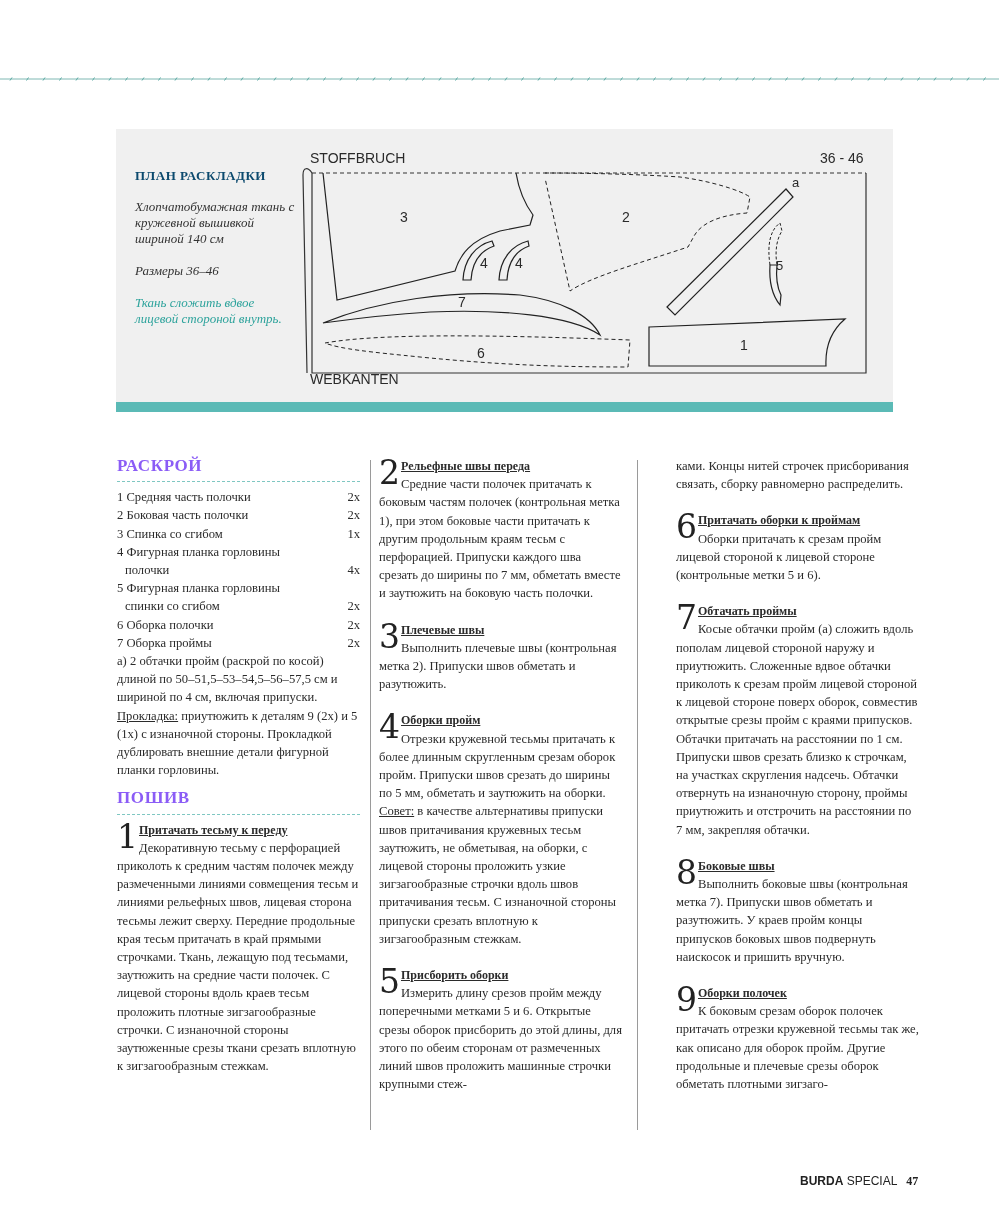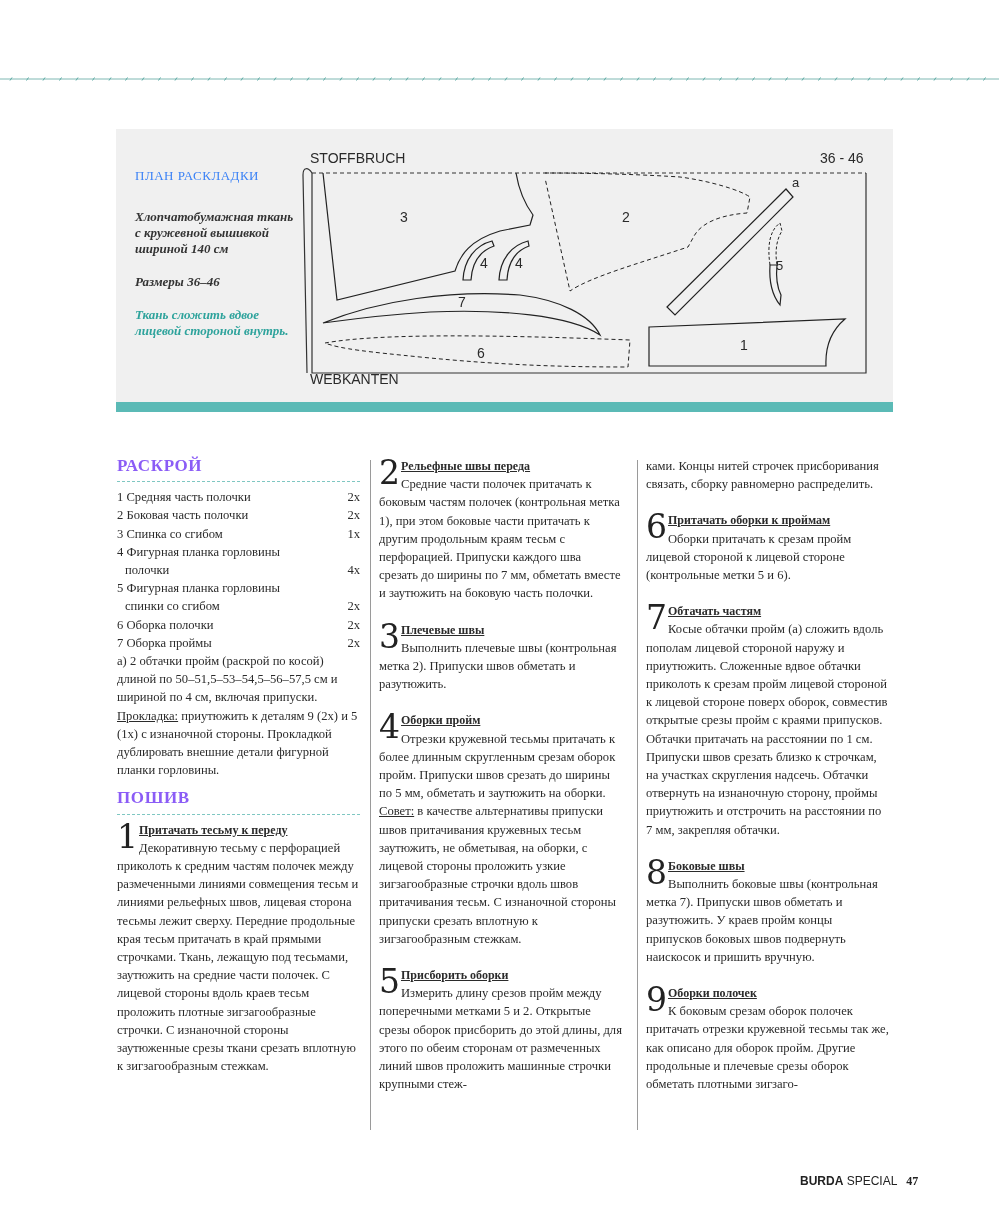--- a/index.html
+++ b/index.html
@@ -1,33 +1,33 @@
 <!DOCTYPE html>
 <html><head>
 <meta charset="utf-8">
 <style>
   html, body { margin:0; padding:0; background:#ffffff; }
   body { width:999px; height:1230px; position:relative; overflow:hidden;
          font-family:"DejaVu Serif", "Liberation Serif", serif; color:#2a2a2a; }
   .stitch { position:absolute; left:0; top:77px; width:999px; height:4px; }
   .panel { position:absolute; left:116px; top:129px; width:777px; height:273px; background:#f0f0f0; }
   .teal-bar { position:absolute; left:116px; top:402px; width:777px; height:10px; background:#5bbab6; }
-  .plan-title { position:absolute; left:135px; top:168px; font-family:"Liberation Serif", serif; font-weight:normal;
-                font-size:13px; color:#3b82f6; letter-spacing:0.5px; }
+  .plan-title { position:absolute; left:135px; top:168px; font-family:"Liberation Serif", serif; font-weight:bold;
+                font-size:13px; color:#0c4a6e; letter-spacing:0.5px; }
   .plan-desc { position:absolute; left:135px; top:192px; width:160px; font-family:"Liberation Serif", serif;
                font-style:italic; font-size:13px; line-height:16px; color:#333; }
-  .plan-desc p { margin:17px 0 16px 0;font-weight:bold; }
+  .plan-desc p { margin:7px 0 16px 0; }
   .plan-desc p.teal { color:#2ea39c; }
   .layout-svg { position:absolute; left:300px; top:145px; width:580px; height:245px; }
   .layout-svg text { font-family:"Liberation Sans", sans-serif; fill:#2a2a2a; }
 
   .col { position:absolute; top:457px; font-family:"Liberation Serif", serif; font-size:12.6px; line-height:18.2px; color:#2b2b2b; }
   .col1 { left:117px; width:243px; }
   .col2 { left:379px; width:243px; }
-  .col3 { left:646px; width:243px; }
+  .col3 { left:676px; width:243px; }
   .vrule { position:absolute; width:1px; background:#9a9a9a; }
   .sec-head { font-family:"Liberation Serif", serif; font-weight:bold; font-size:17px; color:#8b5cf6; letter-spacing:0.6px;
               padding-bottom:6px; border-bottom:1px dashed #7fc7c2; margin-bottom:6px; }
   .cut-row { display:flex; justify-content:space-between;align-items:flex-end; }
   .cut-row .indent { padding-left:8px; }
   .para { margin:0; }
   .u { text-decoration:underline; }
   .step { margin-bottom:18px; }
   .dropnum { float:left; font-family:"DejaVu Serif", serif; font-size:33px; line-height:30px; margin-right:1px; margin-top:1px; color:#222; }
   .step-title { font-weight:bold; text-decoration:underline; font-size:12px; }
@@ -215,36 +215,36 @@
   </div>
   <div class="step">
     <span class="dropnum">4</span>
     <span class="step-title">Оборки пройм</span><br>
     <span>Отрезки кружевной тесьмы притачать к более длинным скругленным срезам оборок пройм. Припуски швов срезать до ширины по 5 мм, обметать и заутюжить на оборки.</span><br>
     <span class="u">Совет:</span><span> в качестве альтернативы припуски швов притачивания кружевных тесьм заутюжить, не обметывая, на оборки, с лицевой стороны проложить узкие зигзагообразные строчки вдоль швов притачивания тесьм. С изнаночной стороны припуски срезать вплотную к зигзагообразным стежкам.</span>
   </div>
   <div class="step">
     <span class="dropnum">5</span>
     <span class="step-title">Присборить оборки</span><br>
-    <span>Измерить длину срезов пройм между поперечными метками 5 и 2. Открытые срезы оборок присборить до этой длины, для этого по обеим сторонам от размеченных линий швов проложить машинные строчки крупными стеж-</span>
+    <span>Измерить длину срезов пройм между поперечными метками 5 и 6. Открытые срезы оборок присборить до этой длины, для этого по обеим сторонам от размеченных линий швов проложить машинные строчки крупными стеж-</span>
   </div>
 </div>
 
 <div class="col col3">
   <div class="step">
     <span>ками. Концы нитей строчек присборивания связать, сборку равномерно распределить.</span>
   </div>
   <div class="step">
     <span class="dropnum">6</span>
     <span class="step-title">Притачать оборки к проймам</span><br>
     <span>Оборки притачать к срезам пройм лицевой стороной к лицевой стороне (контрольные метки 5 и 6).</span>
   </div>
   <div class="step">
     <span class="dropnum">7</span>
-    <span class="step-title">Обтачать частям</span><br>
+    <span class="step-title">Обтачать проймы</span><br>
     <span>Косые обтачки пройм (а) сложить вдоль пополам лицевой стороной наружу и приутюжить. Сложенные вдвое обтачки приколоть к срезам пройм лицевой стороной к лицевой стороне поверх оборок, совместив открытые срезы пройм с краями припусков. Обтачки притачать на расстоянии по 1 см. Припуски швов срезать близко к строчкам, на участках скругления надсечь. Обтачки отвернуть на изнаночную сторону, проймы приутюжить и отстрочить на расстоянии по 7 мм, закрепляя обтачки.</span>
   </div>
   <div class="step">
     <span class="dropnum">8</span>
     <span class="step-title">Боковые швы</span><br>
     <span>Выполнить боковые швы (контрольная метка 7). Припуски швов обметать и разутюжить. У краев пройм концы припусков боковых швов подвернуть наискосок и пришить вручную.</span>
   </div>
   <div class="step">
     <span class="dropnum">9</span>
     <span class="step-title">Оборки полочек</span><br>

